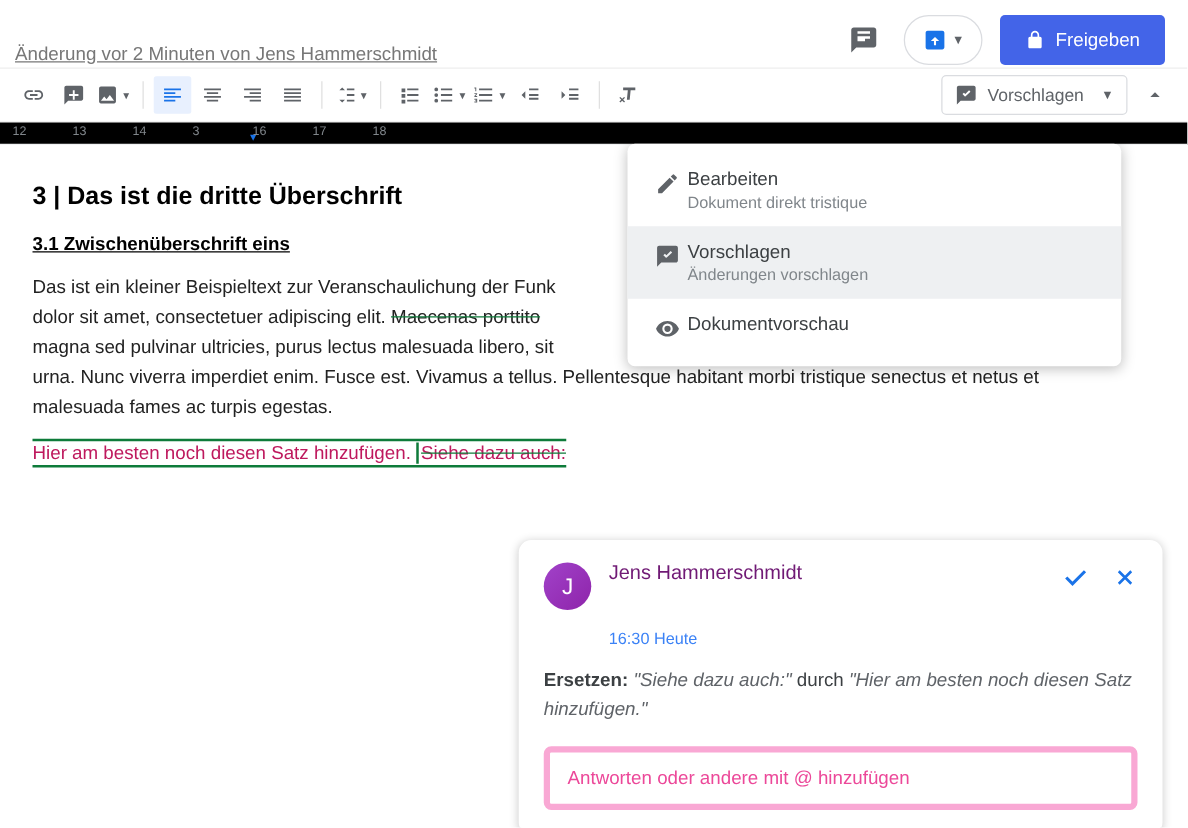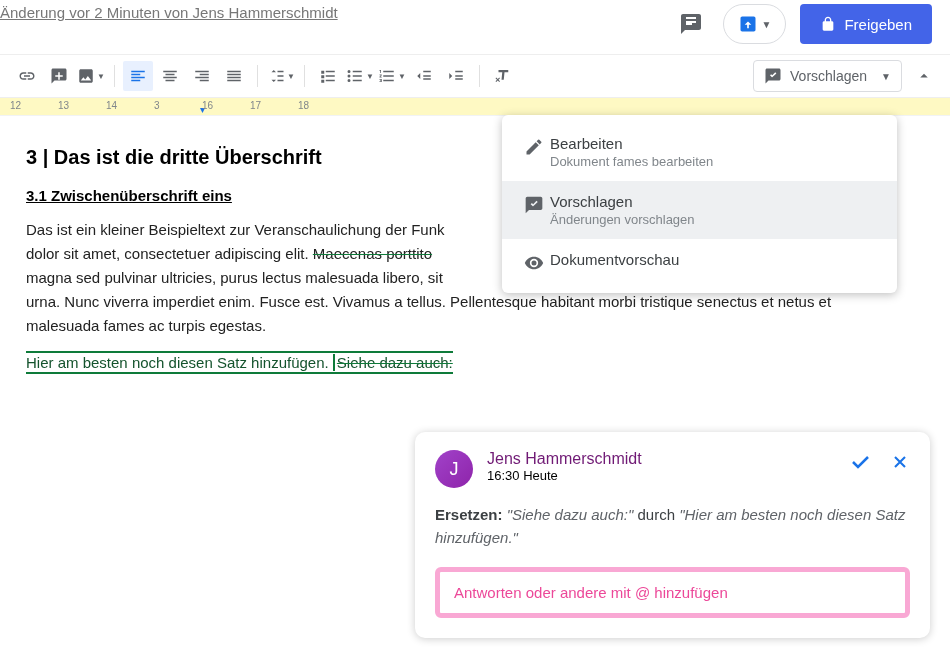--- a/index.html
+++ b/index.html
@@ -1,60 +1,60 @@
 <!DOCTYPE html>
 <html><head>
 <meta charset="utf-8">
 <style>
   * { box-sizing: border-box; margin: 0; padding: 0; }
   body { font-family: Arial, sans-serif; background: #fff; width: 950px; height: 662px; overflow: hidden; position: relative; }
   
-  .topbar { display: flex; justify-content: space-between; align-items: flex-start; padding: 4px 18px 2px 0; height: 54px; }
+  .topbar { display: flex; justify-content: space-between; align-items: flex-end; padding: 4px 18px 2px 12px; height: 54px; }
   .topbar-right { display: flex; align-items: center; gap: 14px; }
   .history-text { color: #777; font-size: 15px; text-decoration: underline; padding-left: 0; }
   .comment-icon-btn { width: 36px; height: 36px; display:flex; align-items:center; justify-content:center; }
   .present-btn { border: 1px solid #dadce0; border-radius: 22px; padding: 6px 14px; display:flex; align-items:center; gap:4px; color:#1a73e8; height:40px; }
   .share-btn { background: #4364e8; color: #fff; border: none; border-radius: 4px; padding: 10px 20px; font-size: 15px; font-weight: 500; display:flex; align-items:center; gap:8px; cursor:pointer; height:40px; }
   
   .toolbar { display: flex; align-items: center; padding: 4px 12px; border-top: 1px solid #eee; border-bottom: 1px solid #eee; background:#fff; height:44px; gap:2px; }
   .tbtn { width: 30px; height: 30px; display:flex; align-items:center; justify-content:center; border-radius:2px; color:#5f6368; cursor:pointer; }
   .tbtn.active { background:#e8f0fe; color:#1a73e8; }
   .tbtn small { font-size:8px; margin-left:2px; }
   .tsep { width:1px; height:22px; background:#e0e0e0; margin:0 6px; }
   .toolbar-right { margin-left:auto; display:flex; align-items:center; gap:8px; }
   .mode-btn { display:flex; align-items:center; gap:8px; border:1px solid #dadce0; border-radius:4px; padding:6px 10px; color:#5f6368; font-size:14px; cursor:pointer; background:#fff; }
   .mode-btn .arrow { font-size:10px; margin-left:6px; }
   .collapse-btn { width:28px; height:28px; display:flex; align-items:center; justify-content:center; color:#5f6368; cursor:pointer; }
   
-  .ruler { height: 18px; background:#fef9c3; border-bottom:1px solid #f1f3f4; position:relative; font-size:10px; color:#80868b; }
+  .ruler { height: 18px; background:#000000; border-bottom:1px solid #f1f3f4; position:relative; font-size:10px; color:#80868b; }
   .ruler .tick { position:absolute; top:2px; font-size:10px; }
   .ruler .marker { position:absolute; top:6px; color:#1a73e8; font-size:10px; }
   
   .doc-area { padding: 30px 50px 0 26px; position: relative; }
   .doc-area h3 { font-size: 20px; margin-bottom: 18px; font-family: Arial; }
   .doc-area h4 { font-size: 15px; font-weight: bold; margin-bottom: 14px; text-decoration: underline; }
   .doc-area p.body { font-size: 15px; line-height: 1.6; color:#222; margin-bottom:13px; }
   .strike-green { text-decoration: line-through; text-decoration-color: #0e7b3a; }
   
-  .suggest-line { display:inline-block; border-top:2px solid #0e7b3a; border-bottom:2px solid #0e7b3a; padding:1px 0; font-size:15px; color:#14532d; }
+  .suggest-line { display:inline-block; border-top:2px solid #0e7b3a; border-bottom:2px solid #0e7b3a; padding:1px 0; font-size:15px; color:#be185d; }
   .suggest-line .del { text-decoration: line-through; text-decoration-color:#0e7b3a; border-left:2px solid #0e7b3a; padding-left:2px; }
   
   .mode-menu { position:absolute; top:115px; left:502px; width:395px; background:#fff; border-radius:6px; box-shadow:0 2px 10px rgba(0,0,0,.25); padding:8px 0; z-index:10; }
   .mode-item { display:flex; gap:4px; padding:12px 22px; cursor:pointer; align-items:flex-start; }
   .mode-item.selected { background:#eef0f2; }
   .mode-item .icon { width:22px; color:#5f6368; flex-shrink:0; margin-top:2px; }
   .mode-item .title { font-size:15px; color:#3c4043; }
   .mode-item .sub { font-size:13px; color:#80868b; margin-top:2px; }
   
   .suggestion-card { position:absolute; top:432px; left:415px; width:515px; background:#fff; border-radius:10px; box-shadow:0 1px 8px rgba(0,0,0,.2); padding:18px 20px 20px; }
   .card-header { display:flex; align-items:flex-start; gap:14px; }
   .avatar { width:38px; height:38px; border-radius:50%; background:linear-gradient(135deg,#a142c9,#8e24aa); color:#fff; display:flex; align-items:center; justify-content:center; font-size:18px; font-weight:500; flex-shrink:0; }
   .author-block { flex:1; }
   .author-name { font-size:16px; color:#701a75; font-weight:500; }
-  .author-time { font-size:13px; color:#000000; }
+  .author-time { font-size:13px; color:#3b82f6;margin-top:35px; }
   .card-actions { display:flex; gap:18px; align-items:center; }
   .action-check { color:#1a73e8; cursor:pointer; }
   .action-close { color:#1a73e8; cursor:pointer; }
   .card-body { margin-top:16px; font-size:15px; color:#3c4043; line-height:1.5; }
   .card-body .label { font-weight:bold; }
   .card-body em { font-style:italic; color:#5f6368; }
   .reply-input { margin-top:18px; border:5px solid #f9a8d4; border-radius:6px; padding:12px 14px; font-size:15px; color:#ec4899; cursor:text; }
   
   svg { display:block; }
 </style>
@@ -207,21 +207,21 @@
 
 <div class="mode-menu">
   <div class="mode-item">
     <div class="icon">
         <svg width="20" height="20" viewBox="0 0 24 24">
           <path fill="#5f6368" d="M3 17.25V21h3.75L17.81 9.94l-3.75-3.75L3 17.25zM20.71 7.04a1 1 0 000-1.41l-2.34-2.34a1 1 0 00-1.41 0l-1.83 1.83 3.75 3.75 1.83-1.83z"></path>
         </svg>
       </div>
     <div>
       <div class="title">Bearbeiten</div>
-      <div class="sub">Dokument fames bearbeiten</div>
+      <div class="sub">Dokument direkt tristique</div>
     </div>
   </div>
   <div class="mode-item selected">
     <div class="icon">
         <svg width="20" height="20" viewBox="0 0 24 24">
           <path fill="#5f6368" d="M20 2H4c-1.1 0-2 .9-2 2v18l4-4h14c1.1 0 2-.9 2-2V4c0-1.1-.9-2-2-2zm-9.5 11.5L8 11l1.5-1.5L11 11l4-4 1.5 1.5-5.5 5z"></path>
         </svg>
       </div>
     <div>
       <div class="title">Vorschlagen</div>

